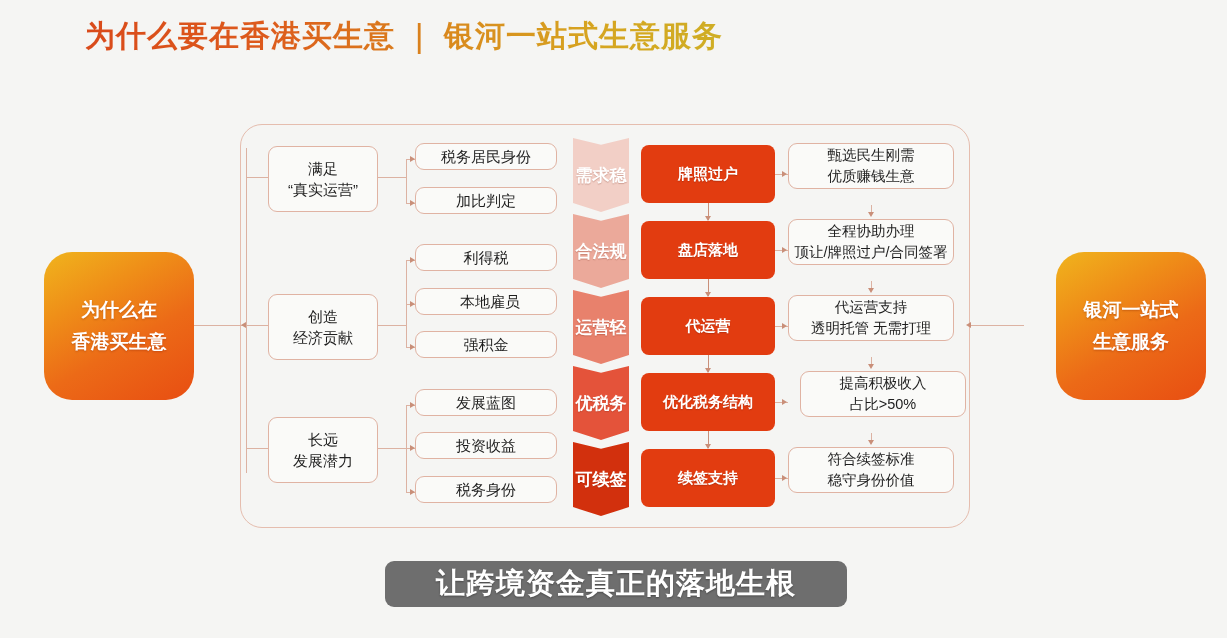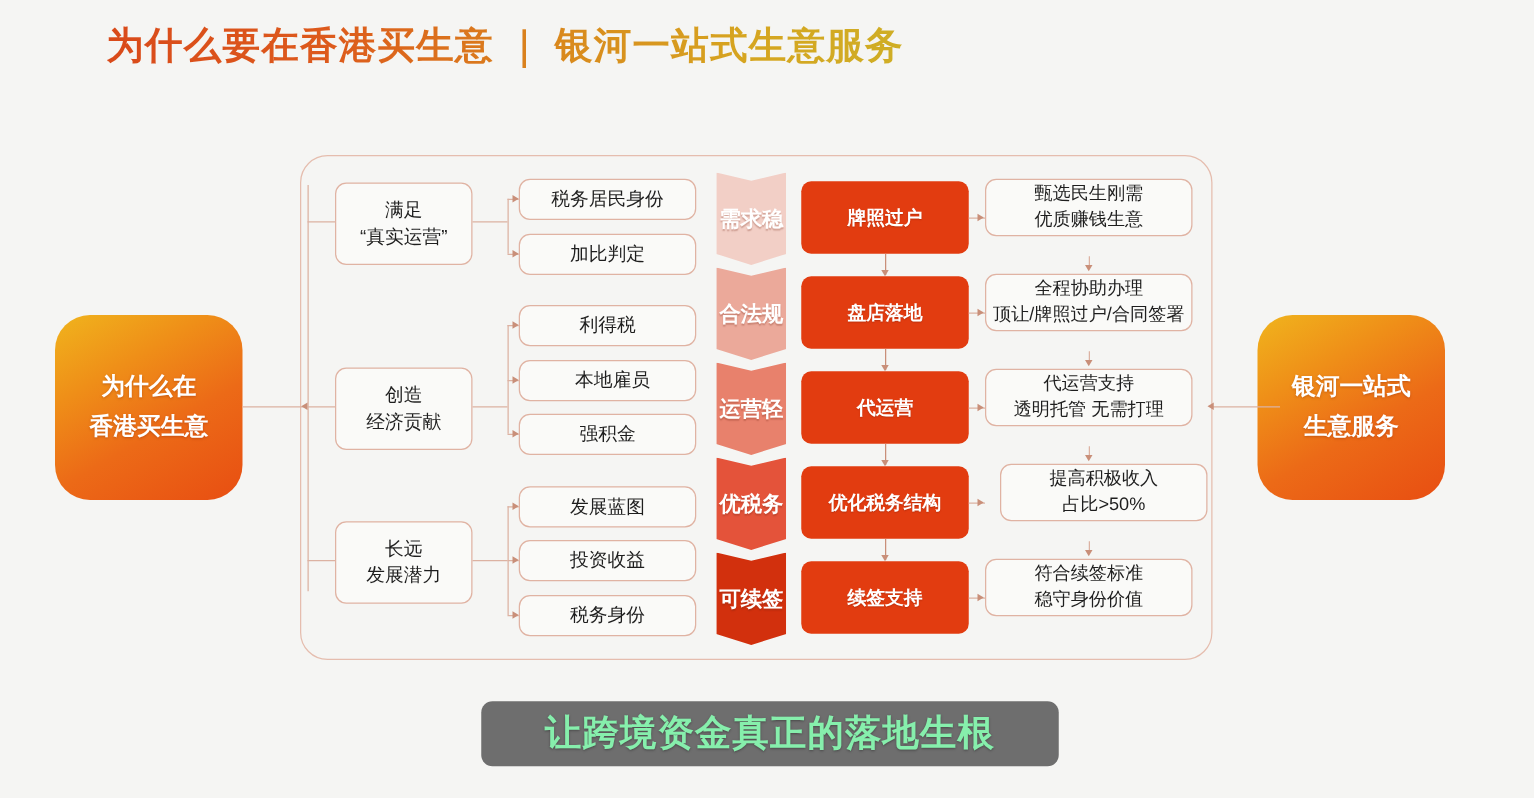--- a/index.html
+++ b/index.html
@@ -37,40 +37,40 @@
     width: 150px; height: 148px;
     border-radius: 28px;
     background: linear-gradient(150deg, #f0b41d 0%, #ef8f18 30%, #ec6a17 60%, #e84e12 100%);
     color: #ffffff;
     display: flex; flex-direction: column;
     align-items: center; justify-content: center;
     font-size: 19px; font-weight: 700; line-height: 1.7;
     text-shadow: 0 1px 2px rgba(120,30,0,.35);
   }
   #node-left  { left: 44px;   top: 252px; }
-  #node-right { left: 1006px; top: 252px; }
+  #node-right { left: 1056px; top: 252px; }
 
   
   .lbox {
     position: absolute;
     border: 1.3px solid #e0b3a3;
     border-radius: 9px;
     background: #fafaf8;
     color: #1e1e1e;
     display: flex; flex-direction: column;
     align-items: center; justify-content: center;
     text-align: center;
     font-size: 15px; line-height: 1.42;
   }
   .lbox.two { font-size: 14.5px; }
 
   
   .c1 { left: 268px; width: 110px; height: 66px; font-size: 15px; }
   
-  .c2 { left: 415px; width: 142px; height: 33px; }
+  .c2 { left: 415px; width: 142px; height: 27px; }
   
   .c4 { left: 788px; width: 166px; height: 46px; font-size: 14px; }
 
   
   .rbox {
     position: absolute; left: 641px;
     width: 134px; height: 58px;
     background: #e23c10;
     border-radius: 8px;
     color: #ffffff;
@@ -109,24 +109,24 @@
   .arrow-l {
     position: absolute; width: 0; height: 0;
     border-right: 5px solid #c98f79;
     border-top: 3.5px solid transparent;
     border-bottom: 3.5px solid transparent;
   }
 
   
   #caption {
     position: absolute; left: 385px; top: 561px;
-    width: 462px; height: 52px;
+    width: 462px; height: 46px;
     background: #6e6e6e;
     border-radius: 9px;
-    color: #86efac;
+    color: #ffffff;
     display: flex; align-items: center; justify-content: center;
     font-size: 29px; font-weight: 700; letter-spacing: 1px;
     text-shadow: 0 1px 2px rgba(0,0,0,.35);
   }
 </style>
 </head>
 <body>
 
 <div id="stage">
 

